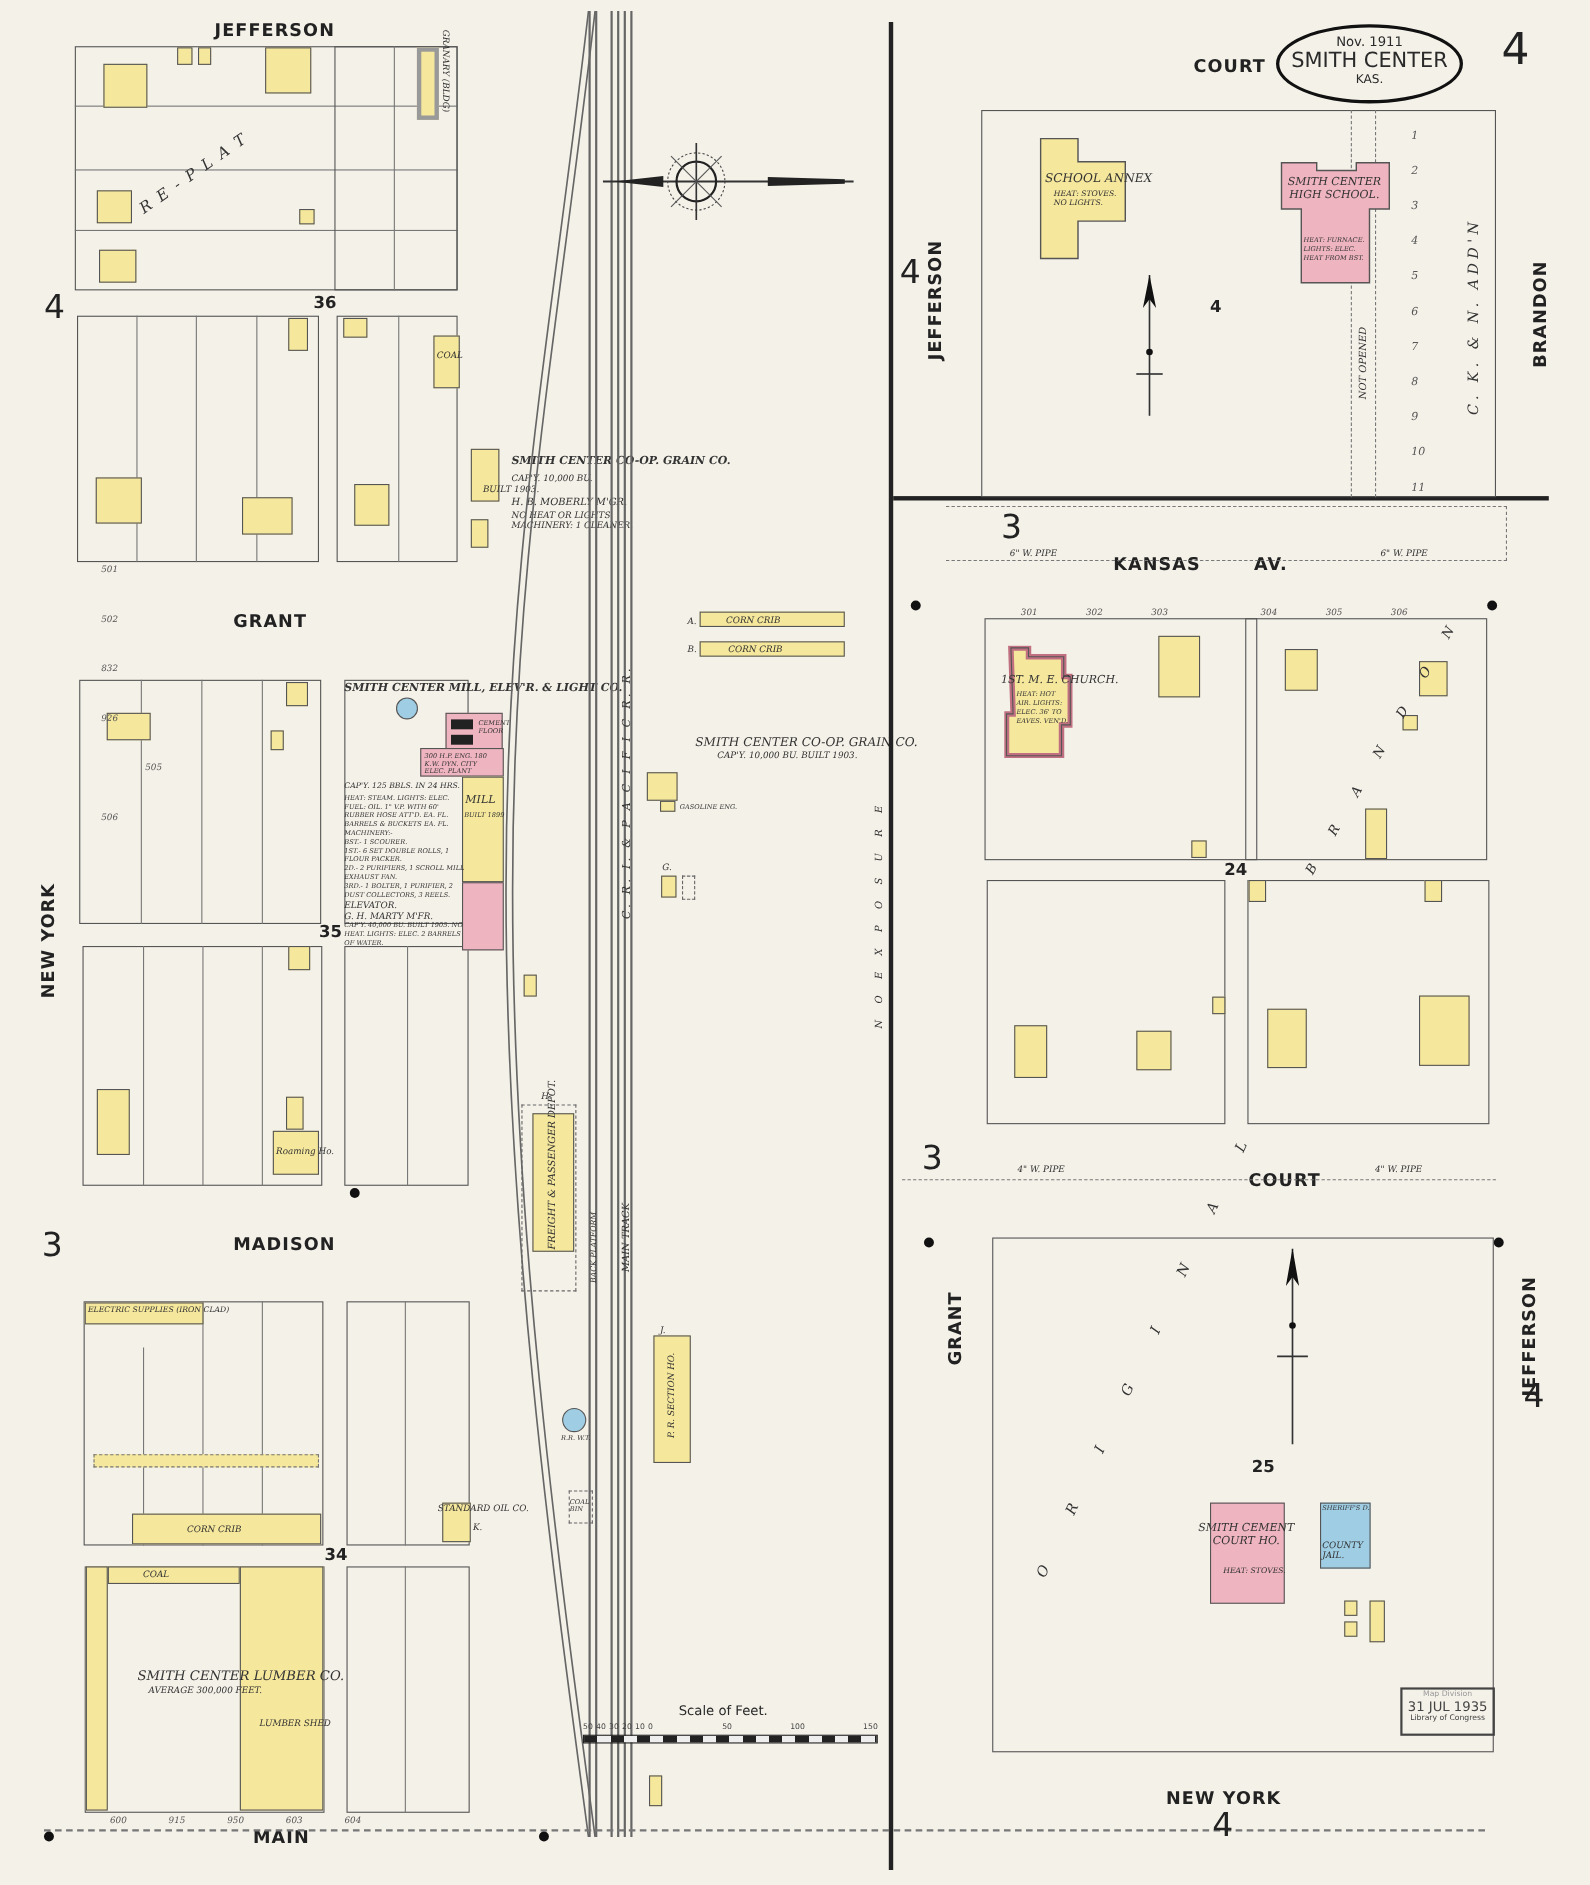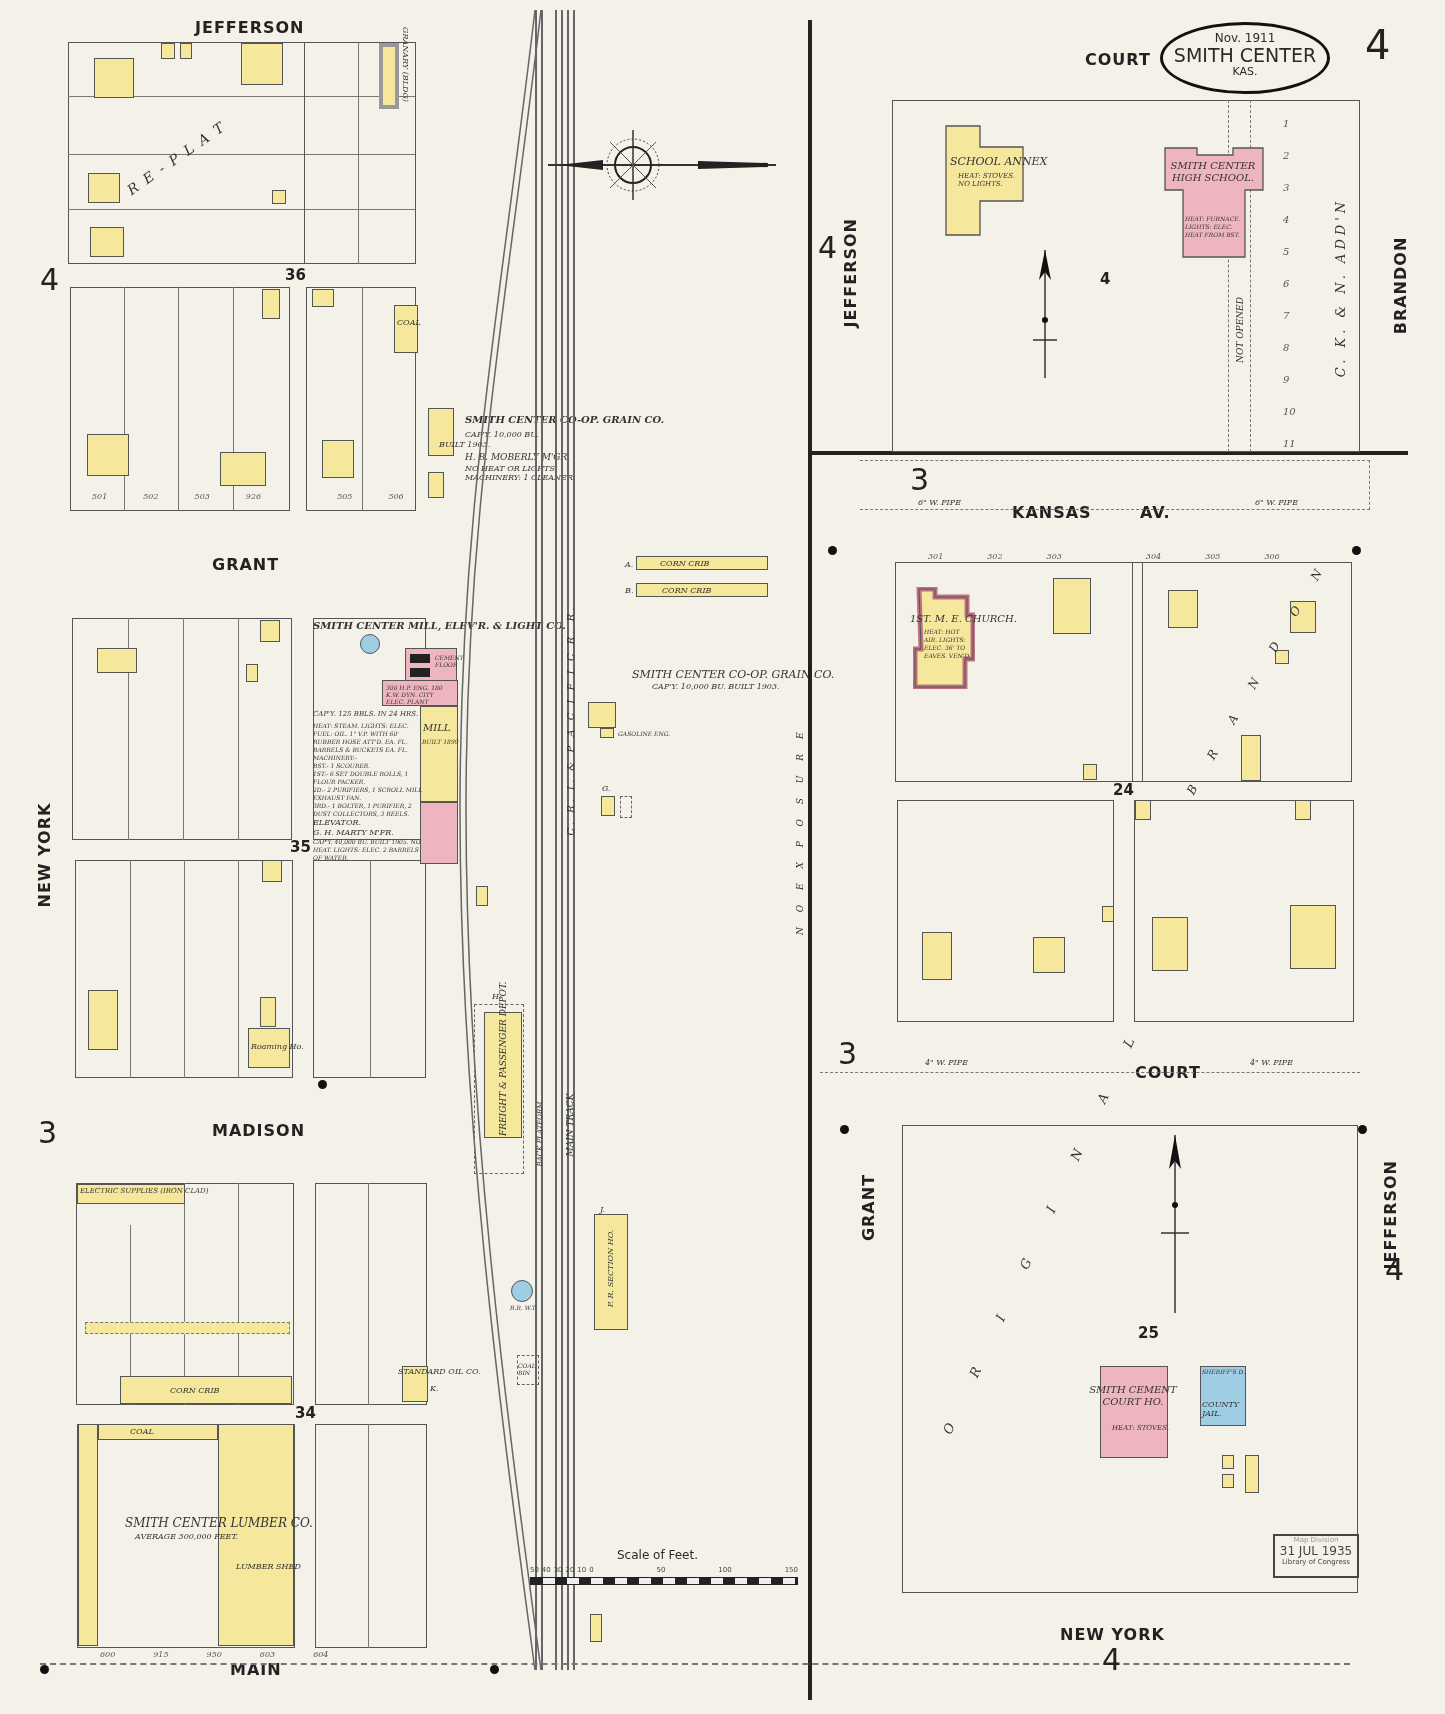--- a/index.html
+++ b/index.html
@@ -351,24 +351,24 @@
 
 <div class="abs" style="left:1273px;top:1534px;width:82px;height:40px;border:2px solid #444;text-align:center;font-family:'DejaVu Sans',sans-serif;color:#444;">
   <div style="font-size:7px;color:#999;">Map Division</div>
   <div style="font-size:12px;">31 JUL 1935</div>
   <div style="font-size:7px;">Library of Congress</div>
 </div>
 
 <div class="street" style="left:1060px;top:1625px;">NEW YORK</div>
 <div class="sheetnum" style="left:1102px;top:1642px;">4</div>
 
-<div class="abs" style="left:92px;top:492px;width:330px;display:flex;gap:36px;font-family:'DejaVu Serif',serif;font-style:italic;font-size:8px;color:#555;">
+<div class="abs" style="left:92px;top:513px;width:330px;display:flex;gap:36px;font-family:'DejaVu Serif',serif;font-style:italic;font-size:8px;color:#555;flex-direction:column;">
   <span>501</span>
   <span>502</span>
-  <span>503</span>
+  <span>832</span>
   <span>926</span>
   <span style="margin-left:40px;">505</span>
   <span>506</span>
 </div>
 <div class="abs" style="left:928px;top:552px;width:420px;display:flex;gap:44px;font-family:'DejaVu Serif',serif;font-style:italic;font-size:8px;color:#555;">
   <span>301</span>
   <span>302</span>
   <span>303</span>
   <span style="margin-left:40px;">304</span>
   <span>305</span>

